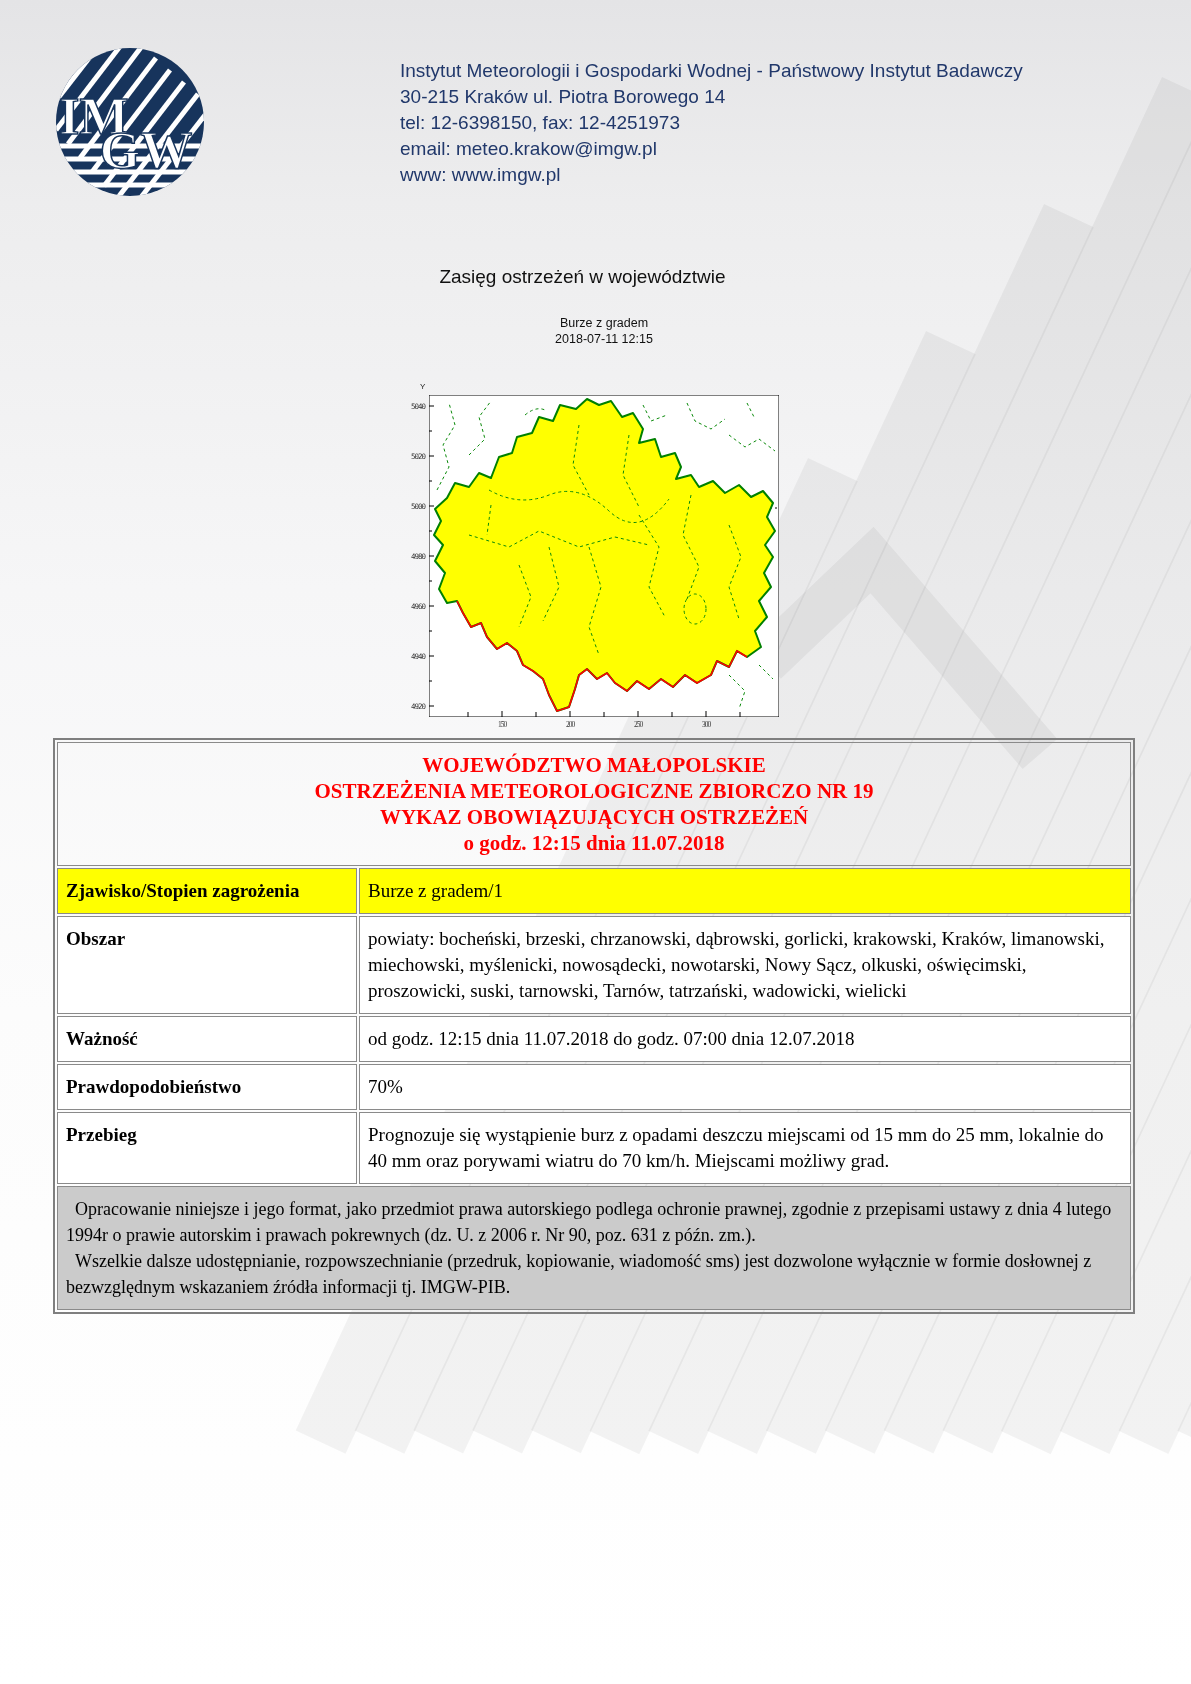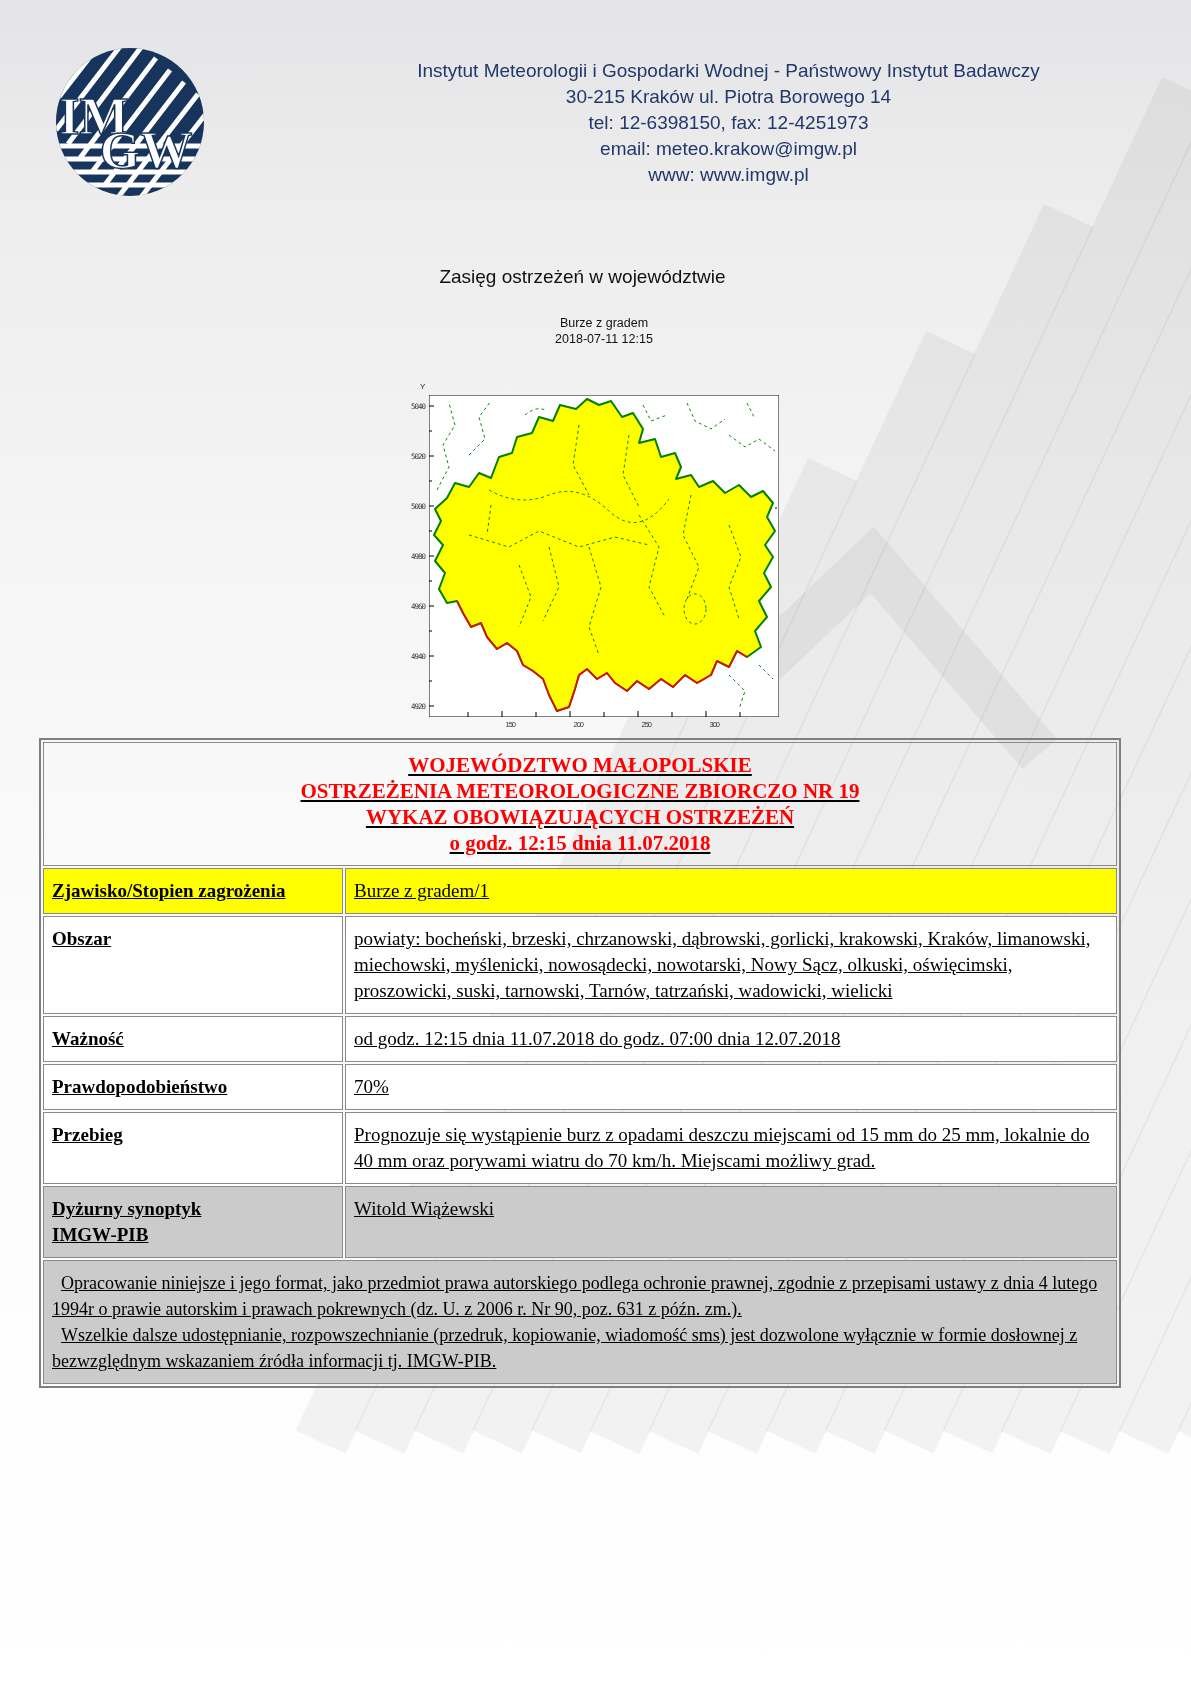--- a/index.html
+++ b/index.html
@@ -3,42 +3,42 @@
 <meta charset="utf-8">
 <style>
   html,body{margin:0;padding:0;}
   body{font-family:"Liberation Sans",sans-serif;}
   #page{position:relative;width:1191px;height:1684px;overflow:hidden;
         background:linear-gradient(180deg,#e4e4e6 0%,#ededee 12%,#f6f6f7 35%,#fcfcfc 60%,#ffffff 100%);}
   #watermark{position:absolute;left:0;top:0;pointer-events:none;}
 
   
   #logo{position:absolute;left:54px;top:46px;}
-  #org-block{position:absolute;left:400px;top:58px;width:657px;text-align:center;
+  #org-block{position:absolute;left:400px;top:58px;width:657px;text-align:left;
              color:#21386b;font-size:19px;line-height:26px;}
   #org-block .bold{font-weight:bold;}
 
   
   #section-title{position:absolute;left:0;top:266px;width:1165px;text-align:center;
                  font-size:19px;color:#111;}
 
   
   #map-area{position:absolute;left:395px;top:316px;width:430px;height:425px;}
   .map-caption{position:absolute;left:34px;width:350px;text-align:center;font-size:12.5px;color:#111;}
   #map-caption-1{top:0;text-align:center;}
   #map-caption-2{top:16px;}
   #map-y-axis-label{position:absolute;left:25px;top:66px;font-size:8px;color:#222;}
   #map-svg{position:absolute;left:34px;top:79px;}
   .ytick{position:absolute;left:0;width:30px;text-align:right;font-size:7.5px;color:#333;
          font-family:"DejaVu Sans Mono",monospace;letter-spacing:-1px;}
-  .xtick{position:absolute;width:26px;text-align:right;font-size:7.5px;color:#333;top:404px;
-         font-family:Liberation Sans, sans-serif;letter-spacing:-1px;}
-
-  
-  #warning-table-wrap{position:absolute;left:39px;top:738px;width:1082px;text-decoration:underline;}
+  .xtick{position:absolute;width:26px;text-align:center;font-size:7.5px;color:#333;top:404px;
+         font-family:Liberation Serif, serif;letter-spacing:-1px;}
+
+  
+  #warning-table-wrap{position:absolute;left:53px;top:738px;width:1082px;}
   table.warning{width:100%;border-collapse:separate;border-spacing:2px;
                 border:2px solid #7f7f7f;background:transparent;
                 font-family:"Liberation Serif",serif;font-size:19px;color:#000;}
   table.warning td{border:1px solid #8a8a8a;padding:9px 8px;vertical-align:top;line-height:26px;}
   td.tbl-title{border:1px solid #9a9a9a;background:transparent;text-align:center;
                font-weight:bold;font-size:21px;line-height:29px;padding:11px 6px;}
   td.tbl-title div{margin:0;}
   .row-label{width:282px;font-weight:bold;white-space:pre-line;}
   .bg-yellow{background:#ffff00;margin-left:45px;}
   .bg-white{background:#ffffff;}
@@ -230,25 +230,20 @@
       </tr>
       <tr>
         <td class="row-label bg-white">Prawdopodobieństwo</td>
         <td class="bg-white">70%</td>
       </tr>
       <tr>
         <td class="row-label bg-white">Przebieg</td>
         <td class="bg-white">Prognozuje się wystąpienie burz z opadami deszczu miejscami od 15 mm do 25 mm, lokalnie do 40 mm oraz porywami wiatru do 70 km/h. Miejscami możliwy grad.</td>
       </tr>
       <tr>
-        <td class="row-label bg-gray">Dyżurny synoptyk
-IMGW-PIB</td>
-        <td class="bg-gray">Witold Wiążewski</td>
-      </tr>
-      <tr>
         <td class="footer-cell bg-gray" colspan="2">
           <div>Opracowanie niniejsze i jego format, jako przedmiot prawa autorskiego podlega ochronie prawnej, zgodnie z przepisami ustawy z dnia 4 lutego 1994r o prawie autorskim i prawach pokrewnych (dz. U. z 2006 r. Nr 90, poz. 631 z późn. zm.).</div>
           <div>Wszelkie dalsze udostępnianie, rozpowszechnianie (przedruk, kopiowanie, wiadomość sms) jest dozwolone wyłącznie w formie dosłownej z bezwzględnym wskazaniem źródła informacji tj. IMGW-PIB.</div>
         </td>
       </tr>
     </tbody>
       </table>
   </div>
 
 </div>

